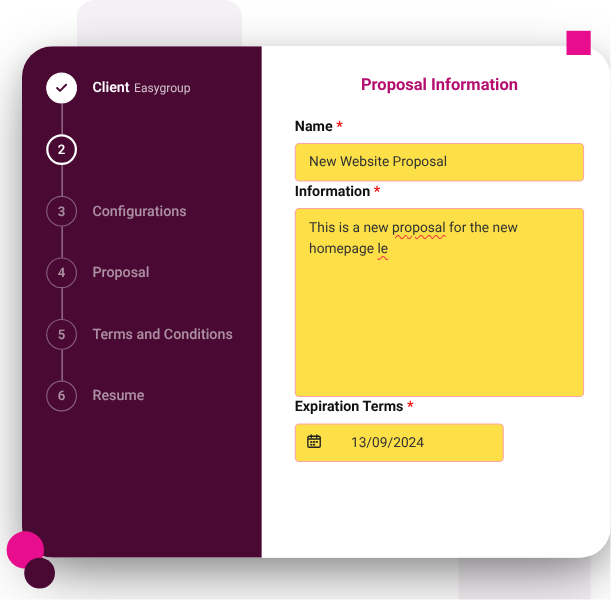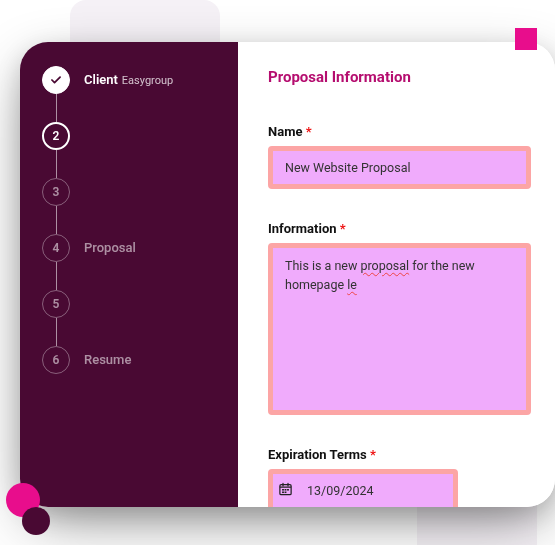--- a/index.html
+++ b/index.html
@@ -42,36 +42,36 @@
     .step-text { margin-left: 14px; padding-top: 3px; }
     .step-title { font-size: 13px; font-weight: 600; color: #fff; line-height: 1.3; }
     .step-sub { font-size: 11px; color: rgba(255,255,255,0.75); margin-top: 1px; }
     .step.dim .step-title { color: rgba(255,255,255,0.55); font-weight: 500; }
     .step.dim .step-circle { border-color: rgba(255,255,255,0.35); color: rgba(255,255,255,0.55); }
 
     .content {
       flex: 1; background: #fff; padding: 26px 24px 24px 30px; overflow: hidden;
     }
     .section-title {
-      color: #b50d6f; font-size: 15px; font-weight: 700; margin-bottom: 38px;
+      color: #b50d6f; font-size: 15px; font-weight: 700; margin-bottom: 22px; text-align: center;
     }
-    .field { margin-bottom: 32px; }
+    .field { margin-bottom: 2px; }
     .field-label { font-size: 13px; font-weight: 700; color: #111; margin-bottom: 7px; display: block; }
     .req { color: #e11; }
     .text-input, .textarea, .date-input {
-      width: 100%; border: 5px solid #fca5a5; border-radius: 4px; padding: 9px 12px;
-      font-size: 12.5px; color: #333; font-family: inherit; background: #f0abfc;
+      width: 100%; border: 1px solid #fca5a5; border-radius: 4px; padding: 9px 12px;
+      font-size: 12.5px; color: #333; font-family: inherit; background: #fde047;
     }
     .textarea { height: 172px; resize: none; line-height: 1.5; }
     .spellwave {
       text-decoration: underline wavy #e44 1px;
       text-underline-offset: 2px;
     }
     .date-wrap { position: relative; width: 190px; }
-    .date-input { padding-left: 34px; }
+    .date-input { padding-left: 50px; }
     .cal-icon { position: absolute; left: 10px; top: 50%; transform: translateY(-50%); }
   </style>
 </head>
 <body>
 
 <div class="deco-sq-top"></div>
 <div class="deco-sq-bottom"></div>
 <div class="deco-pink-top"></div>
 <div class="deco-pink-circle"></div>
 <div class="deco-plum-circle"></div>
@@ -95,33 +95,39 @@
       </li>
 
       <li class="step">
         <span class="step-circle active">2</span>
         <span class="step-line"></span>
       </li>
 
       <li class="step dim">
         <span class="step-circle">3</span>
         <span class="step-line"></span>
+        <span class="step-text">
+          <span class="step-title">Configurations</span>
+        </span>
       </li>
 
       <li class="step dim">
         <span class="step-circle">4</span>
         <span class="step-line"></span>
         <span class="step-text">
           <span class="step-title">Proposal</span>
         </span>
       </li>
 
       <li class="step dim">
         <span class="step-circle">5</span>
         <span class="step-line"></span>
+        <span class="step-text">
+          <span class="step-title">Terms and Conditions</span>
+        </span>
       </li>
 
       <li class="step dim">
         <span class="step-circle">6</span>
         <span class="step-text">
           <span class="step-title">Resume</span>
         </span>
       </li>
 
     </ol>

